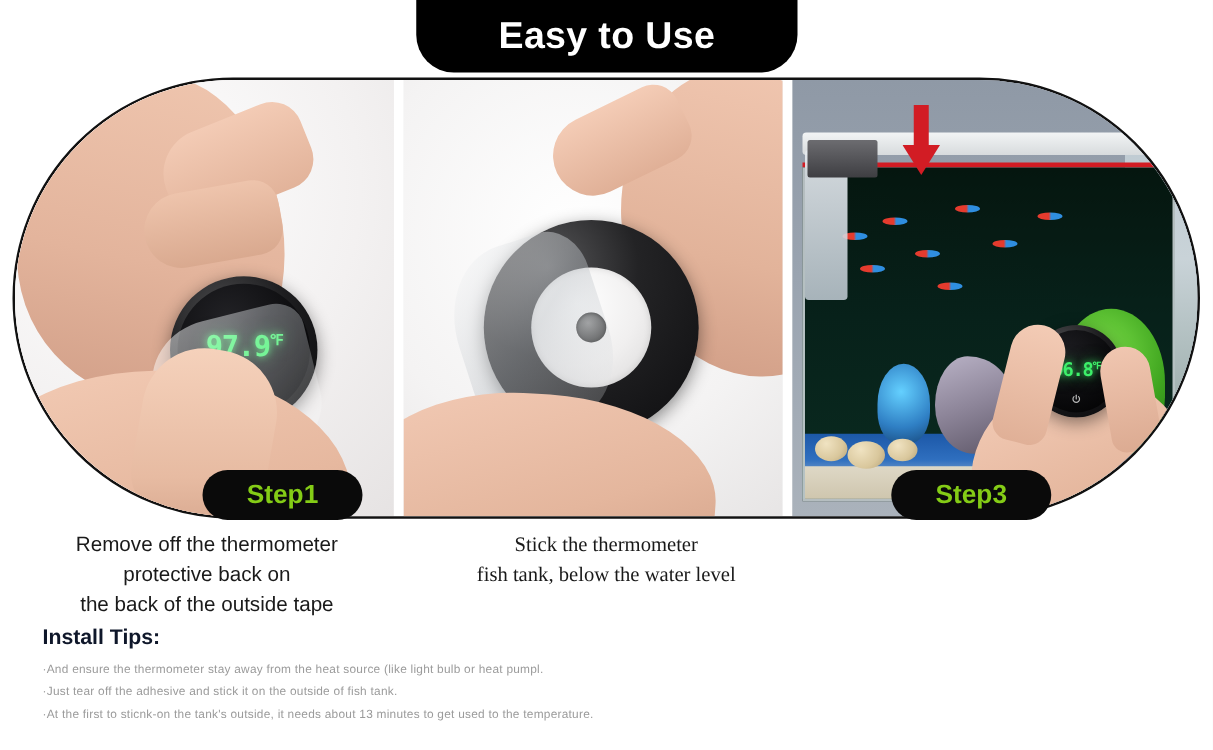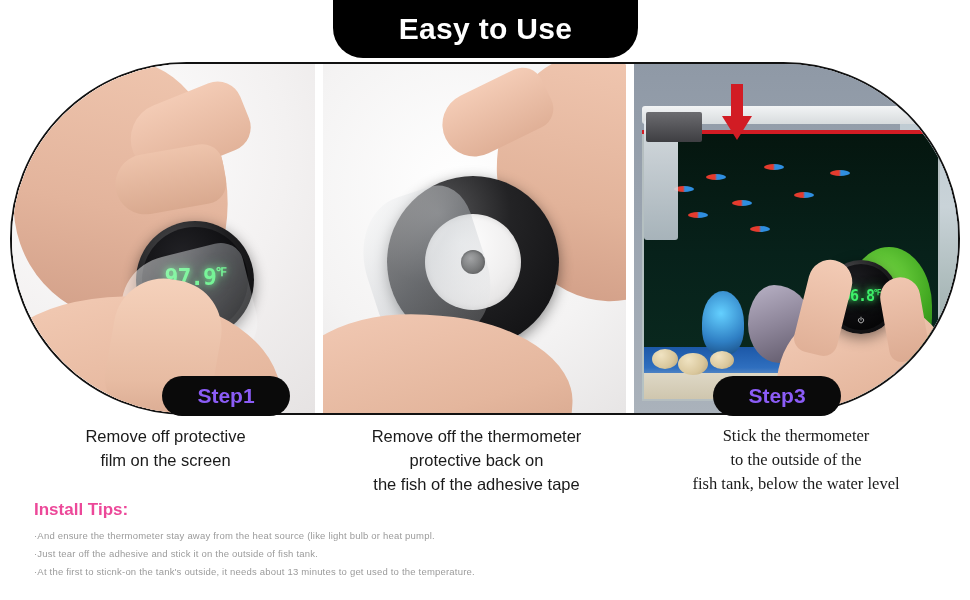--- a/index.html
+++ b/index.html
@@ -248,42 +248,42 @@
     background: linear-gradient(180deg, #f0c6b0 0%, #dcab92 100%);
     border-radius: 20px 20px 12px 12px;
     transform: rotate(-10deg);
   }
 
   
   .step-badge {
     position: absolute; height: 40px; min-width: 128px;
     background: #0a0a0a; border-radius: 22px;
     display: flex; align-items: center; justify-content: center;
-    color: #8b5cf6; font-size: 21px; font-weight: bold;
+    color: #84cc16; font-size: 21px; font-weight: bold;
   }
   .badge-1 { left: 162px; top: 376px; }
   .badge-2 { left: 428px; top: 376px; }
   .badge-3 { left: 713px; top: 376px; }
 
   
   .captions {
     position: absolute; left: 10px; top: 424px; width: 950px;
     display: flex;
   }
   .caption {
     text-align: center; color: #1a1a1a;
     font-size: 16.5px; line-height: 24px;
   }
   .cap-1 { width: 311px; }
   .cap-2 { width: 311px; }
   .cap-3 { width: 328px; font-family: Liberation Serif, serif; }
 
   
   .tips { position: absolute; left: 34px; top: 500px; width: 700px; }
-  .tips-title { font-size: 17px; font-weight: bold; color: #ec4899; margin-bottom: 7px; }
+  .tips-title { font-size: 17px; font-weight: bold; color: #0f172a; margin-bottom: 7px; }
   .tip-line {
     font-size: 9.5px; color: #9b9b9b; line-height: 18px;
     letter-spacing: 0.2px;
   }
 </style>
 </head>
 <body>
 
 <div class="page">
 
@@ -387,32 +387,27 @@
   </div>
 
   <div class="step-badge badge-1">
     <span>Step1</span>
   </div>
   <div class="step-badge badge-3">
     <span>Step3</span>
   </div>
 
   <div class="captions">
-    <div class="caption cap-1">
-      <div>Remove off protective</div>
-      <div>film on the screen</div>
-    </div>
     <div class="caption cap-2">
       <div>Remove off the thermometer</div>
       <div>protective back on</div>
-      <div>the fish of the adhesive tape</div>
+      <div>the back of the outside tape</div>
     </div>
     <div class="caption cap-3">
       <div>Stick the thermometer</div>
-      <div>to the outside of the</div>
       <div>fish tank, below the water level</div>
     </div>
   </div>
 
   <div class="tips">
     <div class="tips-title">Install Tips:</div>
     <div class="tip-line">·And ensure the thermometer stay away from the heat source (like light bulb or heat pumpl.</div>
     <div class="tip-line">·Just tear off the adhesive and stick it on the outside of fish tank.</div>
     <div class="tip-line">·At the first to sticnk-on the tank's outside, it needs about 13 minutes to get used to the temperature.</div>
   </div>

